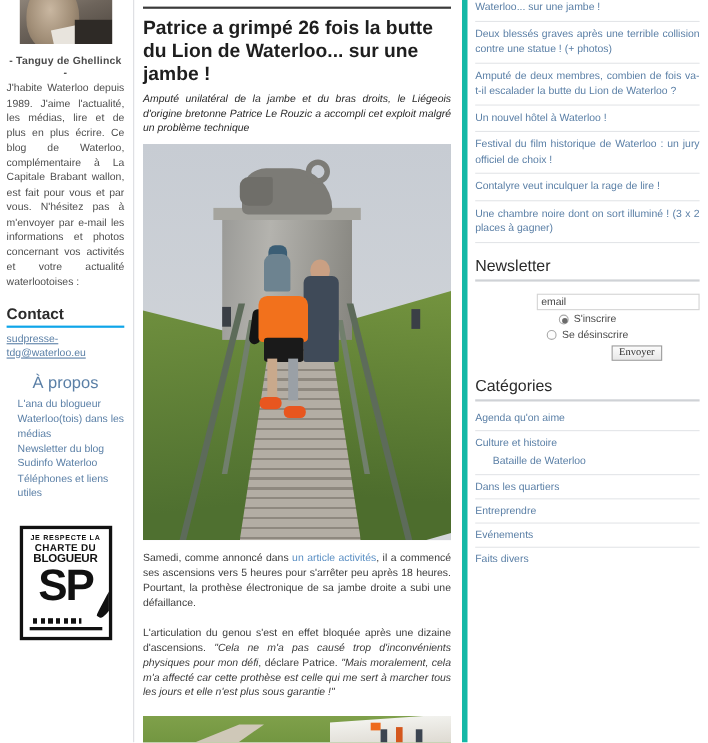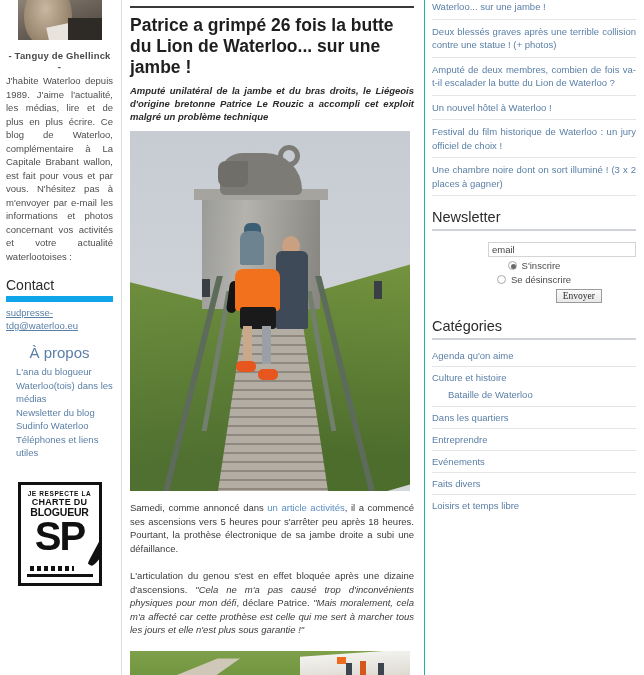--- a/index.html
+++ b/index.html
@@ -54,24 +54,24 @@
     font-size: 9.5px; font-weight: bold;
     color: #4a4a4a; text-align: center;
     margin-bottom: 2px; letter-spacing: .2px;
   }
   .author-bio {
     font-size: 9.5px; line-height: 13.5px;
     text-align: justify; color: #4e4e4e;
     margin: 0 0 14px 0;
   }
   .sb-heading {
-    font-size: 14px; font-weight: normal;
+    font-size: 14px; font-weight: bold;
     color: #2b2b2b; margin: 10px 0 4px 0;
     padding-bottom: 3px;
-    border-bottom: 6px solid #0ea5e9;
+    border-bottom: 2px solid #0ea5e9;
   }
   .sb-link {
     display: block;
     font-size: 9.5px; line-height: 13.5px;
     color: #5a7fa6; text-decoration: none;
     word-break: break-word;
   }
   .email-link { color: #5a7fa6; font-size: 9.5px; line-height: 13px; display:block; }
   .apropos {
     display: block; text-align: center;
@@ -110,31 +110,31 @@
     border-radius: 60% 10% 60% 10%;
     transform: rotate(28deg);
   }
 
   
   .main-col {
     flex: 1;
     padding: 0 10px 17px 8px;
     height: 675px;
     overflow: hidden;
-    border-right: 1px solid #14b8a6;
+    border-right: 5px solid #14b8a6;
   }
   .top-rule { border-top: 2px solid #3a3a3a; margin: 6px 0 7px 0; }
   .article-title {
     font-size: 17.5px; line-height: 21px;
     font-weight: bold; color: #1e1e1e;
     margin: 0 0 6px 0;
   }
   .article-sub {
     font-size: 9.5px; line-height: 13px;
-    font-weight: bold; font-style: italic;
+    font-weight: normal; font-style: italic;
     color: #2a2a2a; text-align: justify;
     margin: 0 0 8px 0;
   }
   .photo {
     width: 280px; height: 360px;
     position: relative; overflow: hidden;
     margin: 0 0 10px 0;
     background: #c9ccd2;
   }
   .photo .sky { position:absolute; inset:0; background: linear-gradient(180deg,#c7ccd3 0%, #cfd3d8 55%, #d3d6da 70%); }
@@ -373,20 +373,23 @@
       <li>
           <a href="#">Amputé de deux membres, combien de fois va-t-il escalader la butte du Lion de Waterloo ?</a>
         </li>
       <li>
           <a href="#">Un nouvel hôtel à Waterloo !</a>
         </li>
       <li>
           <a href="#">Festival du film historique de Waterloo : un jury officiel de choix !</a>
         </li>
       <li>
+          <a href="#">Contalyre veut inculquer la rage de lire !</a>
+        </li>
+      <li>
           <a href="#">Une chambre noire dont on sort illuminé ! (3 x 2 places à gagner)</a>
         </li>
     </ul>
 
     <h3 class="r-heading">Newsletter</h3>
     <div class="newsletter-form">
       <div class="nl-row">
         <input class="nl-email" type="text" value="email" style="">
       </div>
       <div class="nl-opt">

